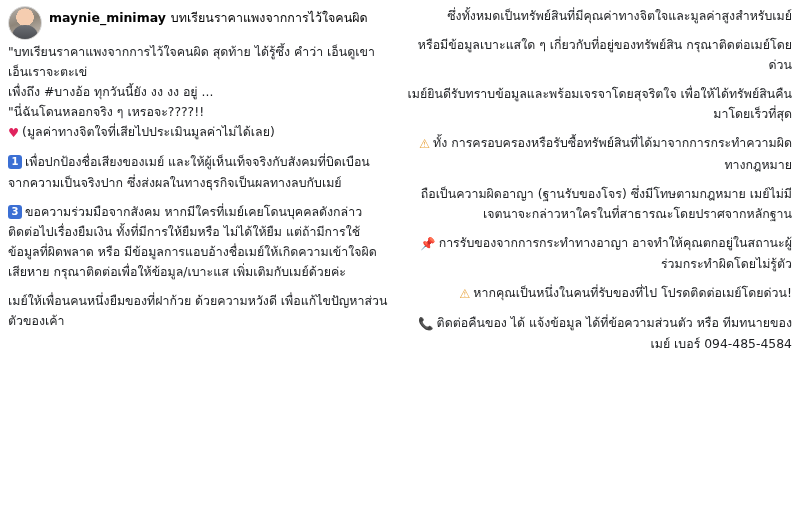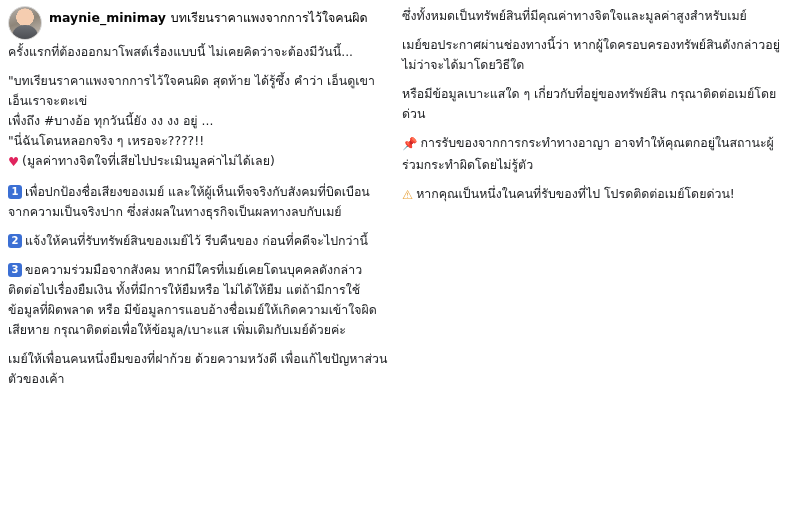--- a/index.html
+++ b/index.html
@@ -21,20 +21,21 @@
     height: 508px;
     padding: 6px 8px 0 8px;
   }
   .col {
     width: 390px;
     padding-right: 6px;
   }
   .col-right {
     width: 402px;
     padding-left: 8px;
+    text-align: right;
   }
   .header {
     display: flex;
     align-items: flex-start;
     gap: 7px;
     margin-bottom: 2px;
   }
   .avatar {
     width: 34px;
     height: 34px;
@@ -112,42 +113,43 @@
 
   <div class="col">
 
     <div class="header">
       <div class="avatar"></div>
       <div class="name-line">
         <span class="username">maynie_minimay</span><span class="headline">บทเรียนราคาแพงจากการไว้ใจคนผิด</span>
       </div>
     </div>
 
-    <p class="para">ครั้งแรกที่ต้องออกมาโพสต์เรื่องแบบนี้ ไม่เคยคิดว่าจะต้องมีวันนี้...</p>
 
     <p class="para tight">"บทเรียนราคาแพงจากการไว้ใจคนผิด สุดท้าย ได้รู้ซึ้ง คำว่า เอ็นดูเขา เอ็นเราจะตะเข่</p>
     <p class="para tight"><span>เพื่งถึง #บางอ้อ ทุกวันนี้ยัง งง งง อยู่ ...</span></p>
     <p class="para tight">"นี่ฉันโดนหลอกจริง ๆ เหรอจะ????!!</p>
     <p class="para"><span class="icon-glyph heart">♥</span><span>(มูลค่าทางจิตใจที่เสียไปประเมินมูลค่าไม่ได้เลย)</span></p>
 
 
     <p class="para"><span class="num-badge">1</span><span>เพื่อปกป้องชื่อเสียงของเมย์ และให้ผู้เห็นเท็จจริงกับสังคมที่บิดเบือนจากความเป็นจริงปาก ซึ่งส่งผลในทางธุรกิจเป็นผลทางลบกับเมย์</span></p>
-    <p class="para"><span class="num-badge">2</span><span>แจ้งให้คนที่รับทรัพย์สินของเมย์ไว้ รีบคืนของ ก่อนที่คดีจะไปกว่านี้</span></p>
     <p class="para"><span class="num-badge">3</span><span>ขอความร่วมมือจากสังคม หากมีใครที่เมย์เคยโดนบุคคลดังกล่าวติดต่อไปเรื่องยืมเงิน ทั้งที่มีการให้ยืมหรือ ไม่ได้ให้ยืม แต่ถ้ามีการใช้ข้อมูลที่ผิดพลาด หรือ มีข้อมูลการแอบอ้างชื่อเมย์ให้เกิดความเข้าใจผิด เสียหาย กรุณาติดต่อเพื่อให้ข้อมูล/เบาะแส เพิ่มเติมกับเมย์ด้วยค่ะ</span></p>
 
 
     <p class="para tight">เมย์ให้เพื่อนคนหนึ่งยืมของที่ฝาก้วย ด้วยความหวังดี เพื่อแก้ไขปัญหาส่วนตัวของเค้า</p>
 
   </div>
 
   <div class="col-right">
     <p class="para">ซึ่งทั้งหมดเป็นทรัพย์สินที่มีคุณค่าทางจิตใจและมูลค่าสูงสำหรับเมย์</p>
-    <p class="para">เมย์ขอประกาศผ่านช่องทางนี้ว่า หากผู้ใดครอบครองทรัพย์สินดังกล่าวอยู่ ไม่ว่าจะได้มาโดยวิธีใด</p>
     <p class="para">หรือมีข้อมูลเบาะแสใด ๆ เกี่ยวกับที่อยู่ของทรัพย์สิน กรุณาติดต่อเมย์โดยด่วน</p>
+    <p class="para">เมย์ยินดีรับทราบข้อมูลและพร้อมเจรจาโดยสุจริตใจ เพื่อให้ได้ทรัพย์สินคืนมาโดยเร็วที่สุด</p>
 
+    <p class="para"><span class="icon-glyph warn">⚠</span><span>ทั้ง การครอบครองหรือรับซื้อทรัพย์สินที่ได้มาจากการกระทำความผิดทางกฎหมาย</span></p>
+    <p class="para">ถือเป็นความผิดอาญา (ฐานรับของโจร) ซึ่งมีโทษตามกฎหมาย เมย์ไม่มีเจตนาจะกล่าวหาใครในที่สาธารณะโดยปราศจากหลักฐาน</p>
 
     <p class="para"><span class="icon-glyph pin">📌</span><span>การรับของจากการกระทำทางอาญา อาจทำให้คุณตกอยู่ในสถานะผู้ร่วมกระทำผิดโดยไม่รู้ตัว</span></p>
     <p class="para"><span class="icon-glyph warn">⚠</span><span>หากคุณเป็นหนึ่งในคนที่รับของที่ไป โปรดติดต่อเมย์โดยด่วน!</span></p>
 
+    <p class="para"><span class="icon-glyph phone">📞</span><span>ติดต่อคืนของ ได้ แจ้งข้อมูล ได้ที่ข้อความส่วนตัว หรือ ทีมทนายของเมย์ เบอร์ 094-485-4584</span></p>
 
 
   </div>
 </div>
 
 </body></html>

